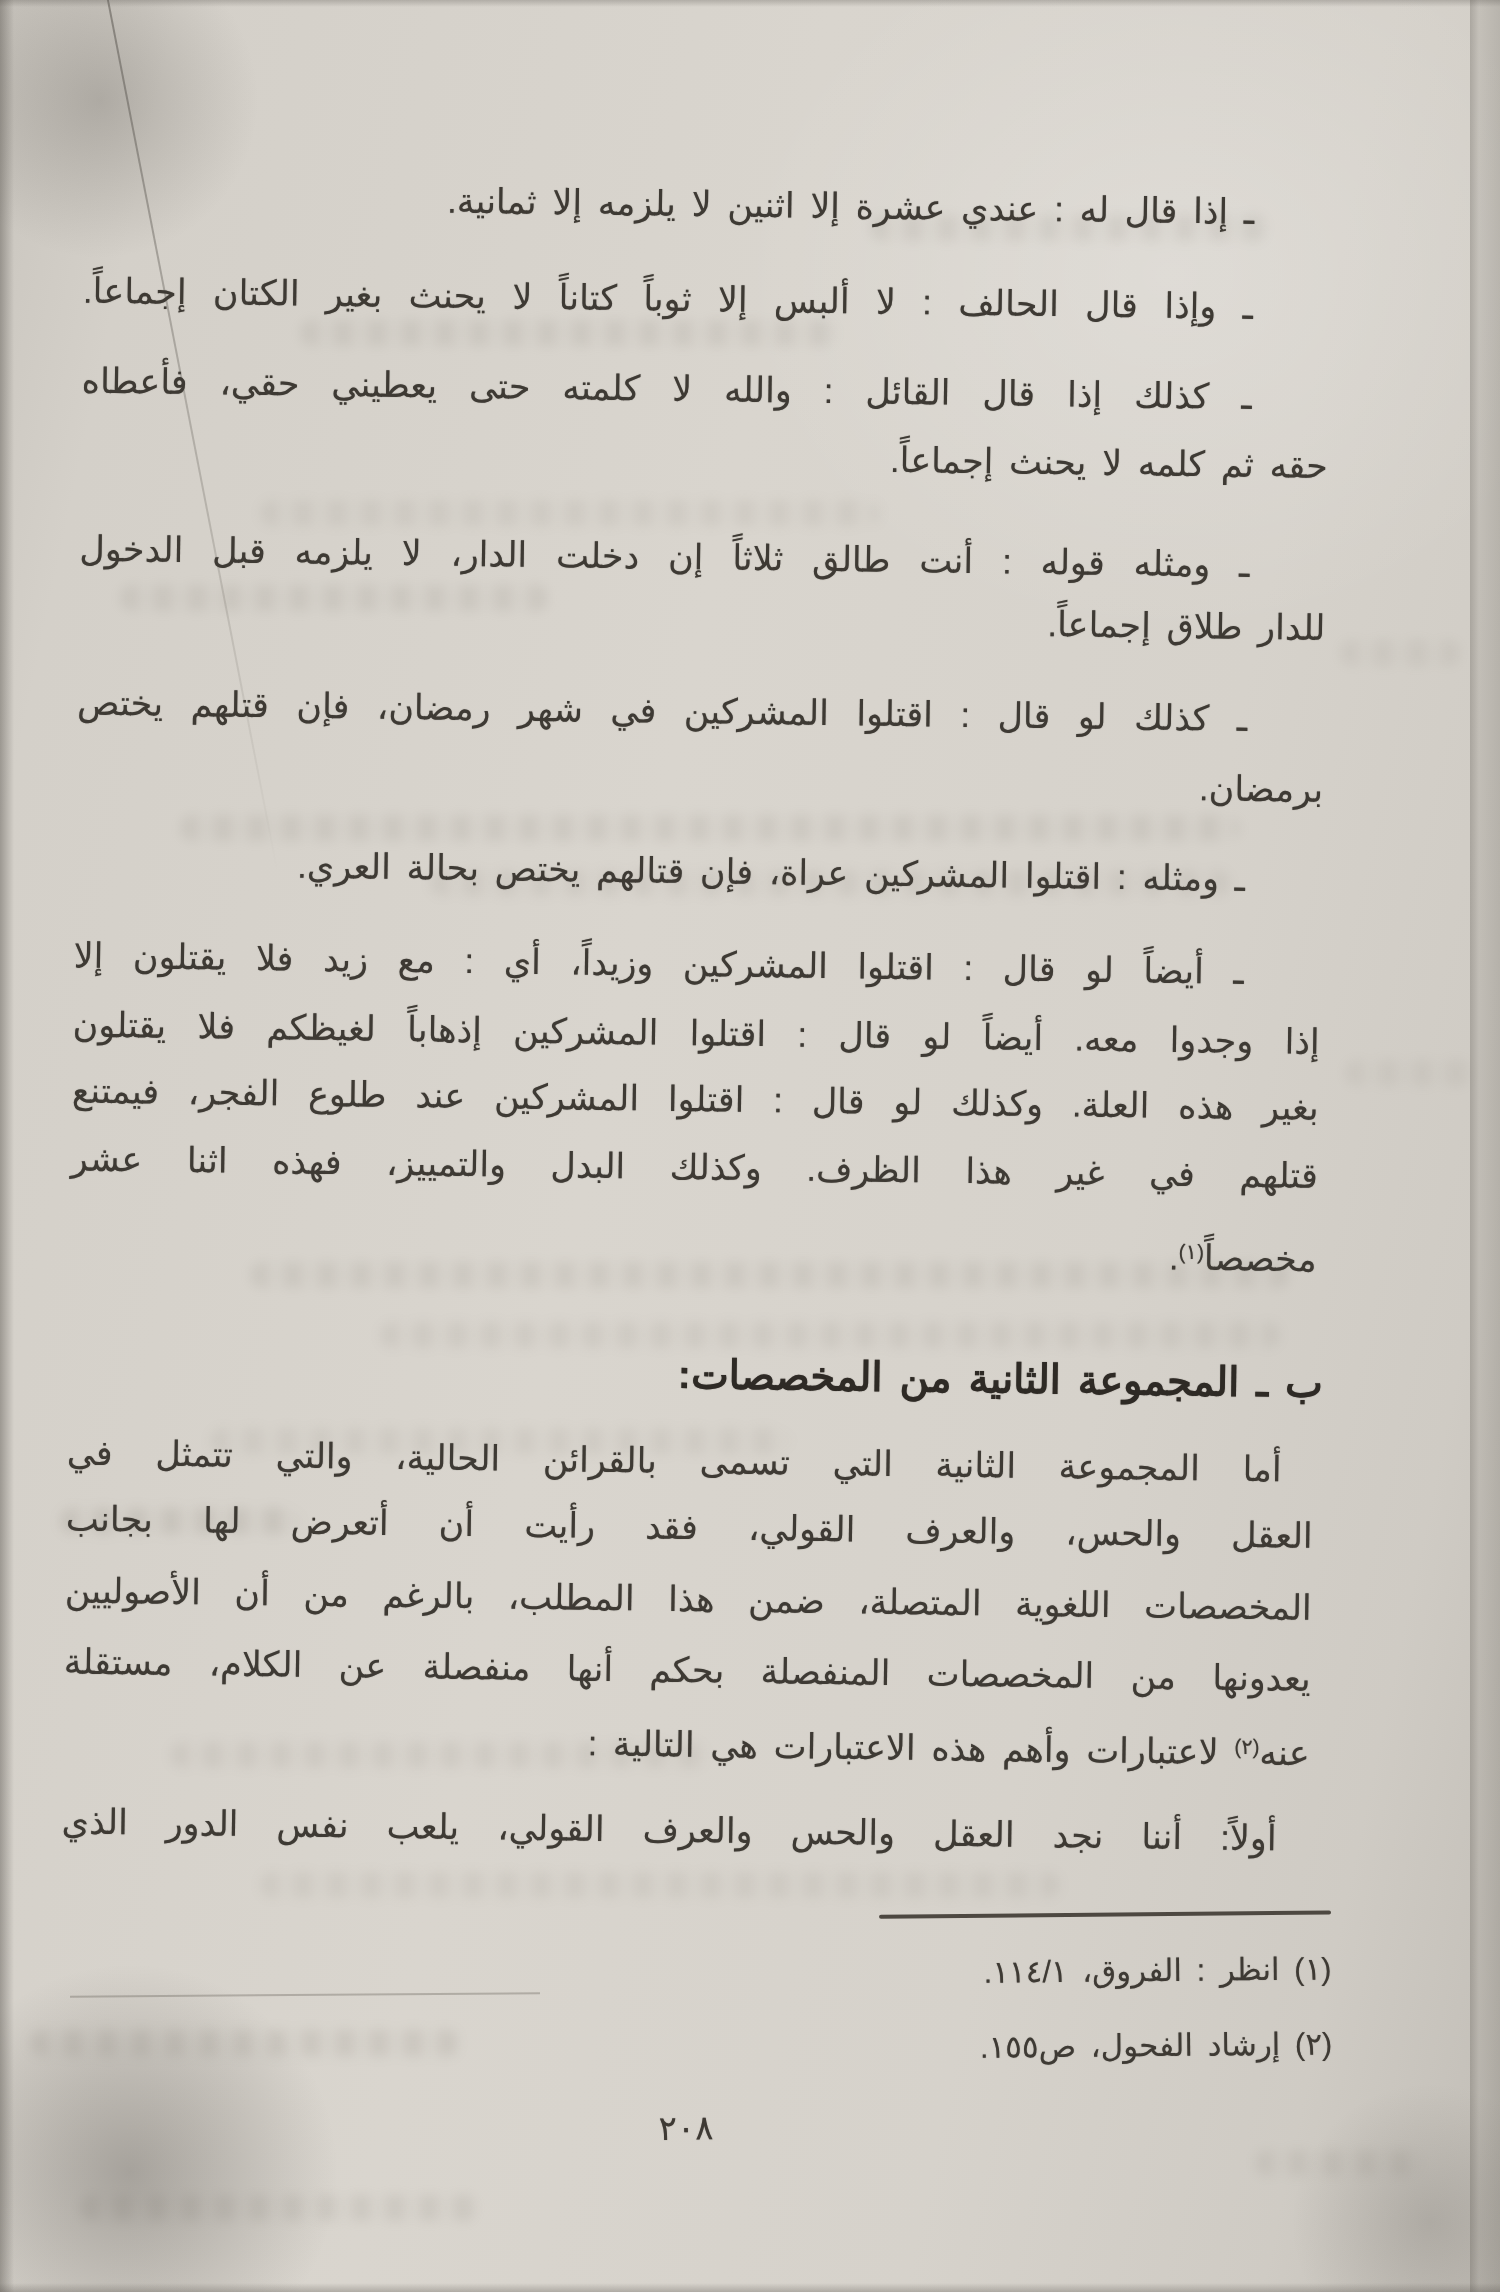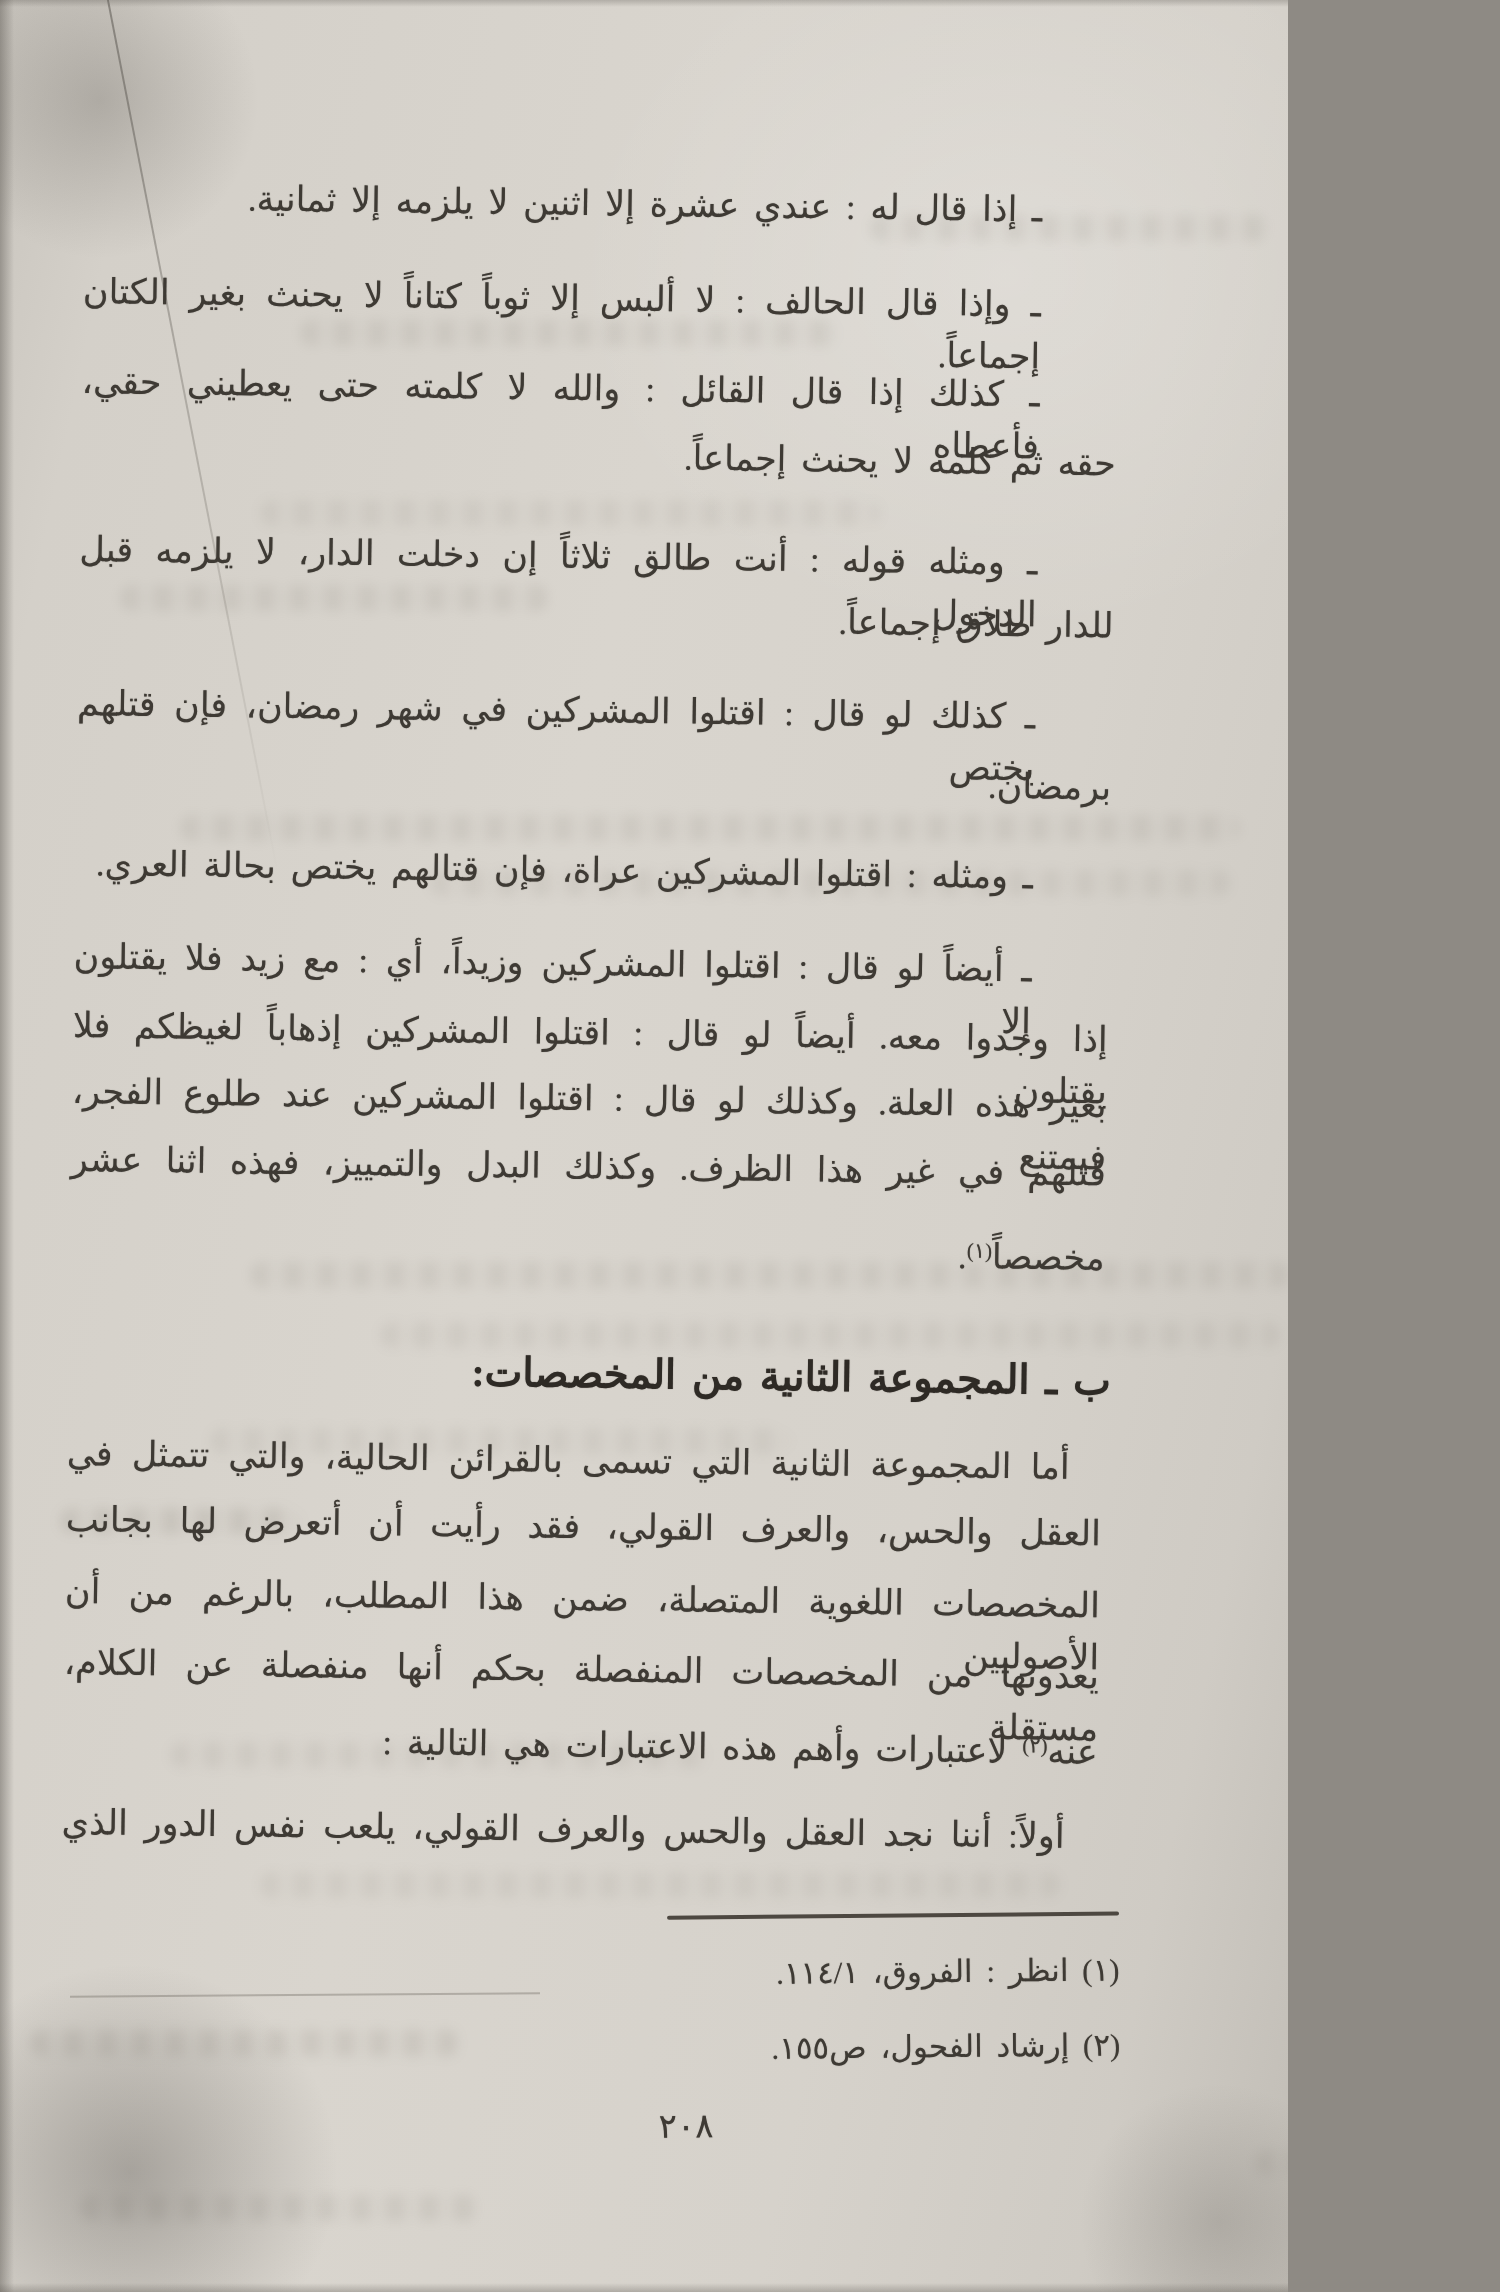--- a/index.html
+++ b/index.html
@@ -1,18 +1,18 @@
 <!DOCTYPE html>
 <html lang="ar"><head>
 <meta charset="utf-8">
 <style>
   html,body{margin:0;padding:0;background:#8e8a84;}
   .scan{
-    position:relative;width:1288px;height:2292px;overflow:hidden;
-    font-family:Liberation Serif, serif;
+    position:relative;width:1500px;height:2292px;overflow:hidden;
+    font-family:Liberation Sans, sans-serif;
     background:
       radial-gradient(620px 520px at 78% 12%, rgba(255,255,255,.20), transparent 70%),
       radial-gradient(145% 120% at 58% 42%, transparent 62%, rgba(70,66,60,.16) 100%),
       linear-gradient(102deg,#c9c5be 0%,#d4d0c9 9%,#d9d5ce 42%,#d6d2cb 70%,#cfcbc4 88%,#c1bdb6 100%);
   }
   .ln{position:absolute;direction:rtl;font-size:35px;line-height:52px;color:#3e3a34;
       word-spacing:6px;text-shadow:0 0 1px rgba(62,58,52,.55);}
   .jst{text-align:justify;text-align-last:justify;}
   .rgt{text-align:right;white-space:nowrap;}
   .hd{font-weight:bold;font-size:40px;line-height:56px;color:#2e2a25;text-shadow:0 0 1px rgba(46,42,37,.6);}

